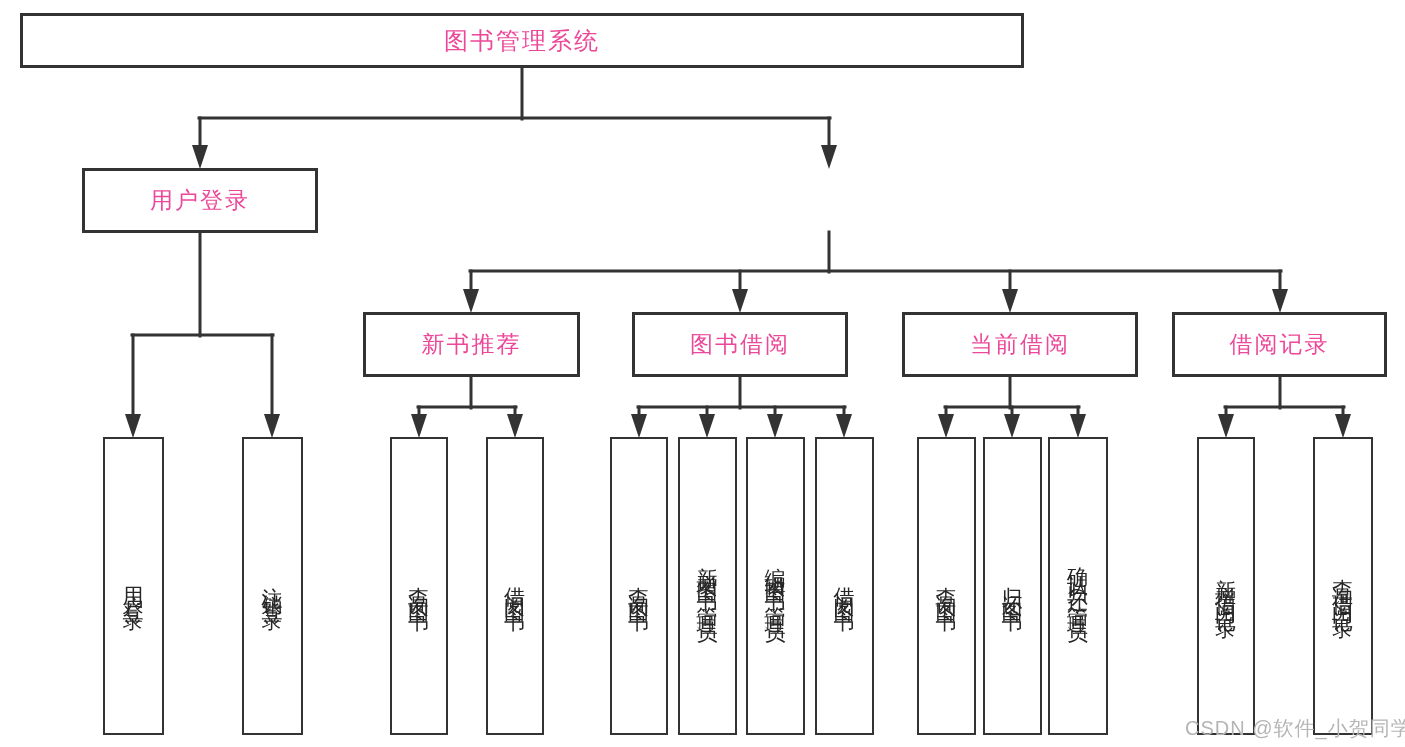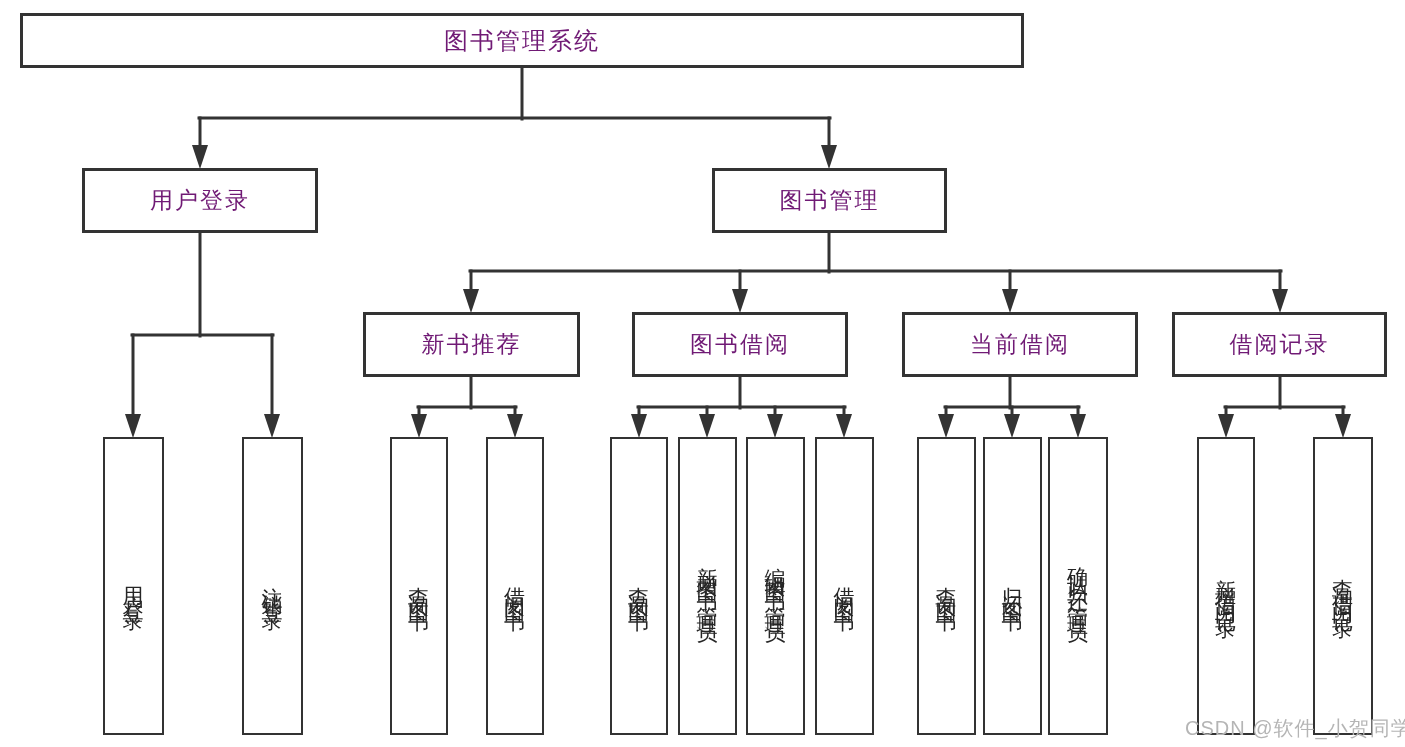--- a/index.html
+++ b/index.html
@@ -13,21 +13,21 @@
   }
   #wires { position:absolute; left:0; top:0; width:1405px; height:747px; }
   .box {
     position: absolute;
     box-sizing: border-box;
     background: #ffffff;
     border: 3px solid #333333;
     display: flex;
     align-items: center;
     justify-content: center;
-    color: #701a75;
+    color: #ec4899;
     font-size: 23px;
     letter-spacing: 2px;
     text-align: center;
     z-index: 2;
   }
   .box.root { font-size: 24px; }
   .leaf {
     position: absolute;
     box-sizing: border-box;
     top: 437px;
@@ -124,21 +124,20 @@
     <line x1="1225" y1="407" x2="1344" y2="407"></line>
     <line x1="1226" y1="407" x2="1226" y2="417"></line>
       <polygon points="1218,414 1234,414 1226,438"></polygon>
     <line x1="1343" y1="407" x2="1343" y2="417"></line>
       <polygon points="1335,414 1351,414 1343,438"></polygon>
   </svg>
 
   <div class="box root" style="left:20px; top:13px; width:1004px; height:55px;">图书管理系统</div>
 
   <div class="box" style="left:82px; top:168px; width:236px; height:65px;">用户登录</div>
-  <div class="box" style="left:712px; top:168px; width:235px; height:65px;">图书管理</div>
 
   <div class="box" style="left:363px; top:312px; width:217px; height:65px;">新书推荐</div>
   <div class="box" style="left:632px; top:312px; width:216px; height:65px;">图书借阅</div>
   <div class="box" style="left:902px; top:312px; width:236px; height:65px;">当前借阅</div>
   <div class="box" style="left:1172px; top:312px; width:215px; height:65px;">借阅记录</div>
 
   <div class="leaf" style="left:103px; width:61px;">
     <span>用户登录</span>
     </div>
   <div class="leaf" style="left:242px; width:61px;">

